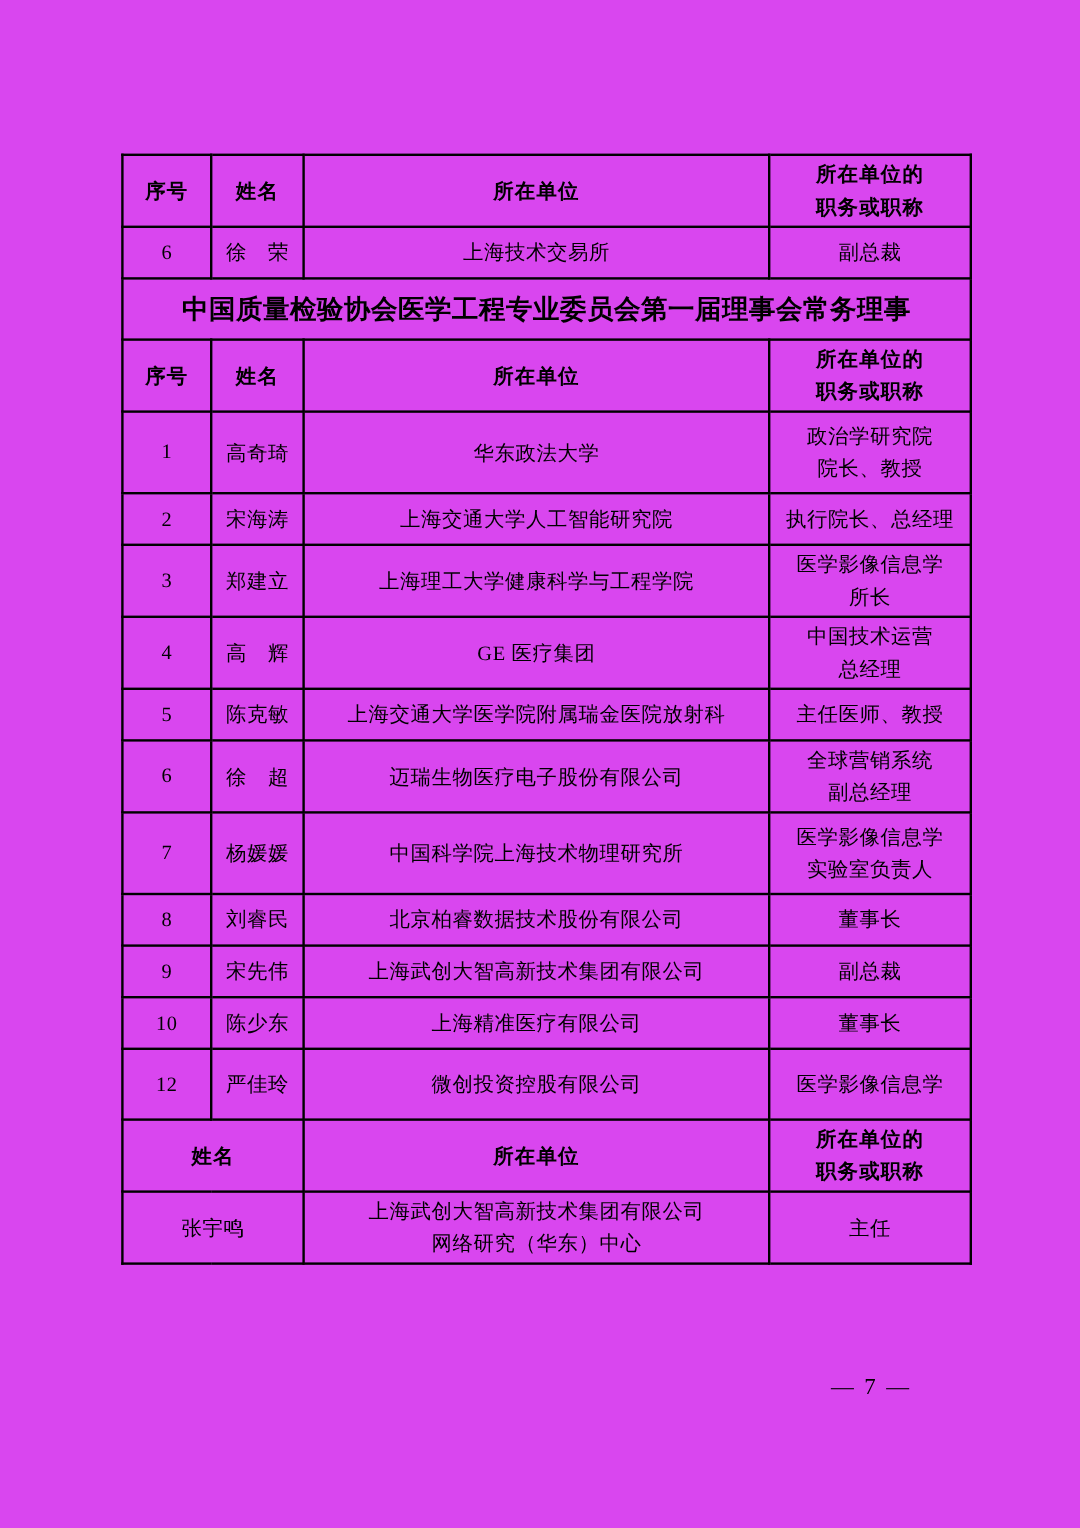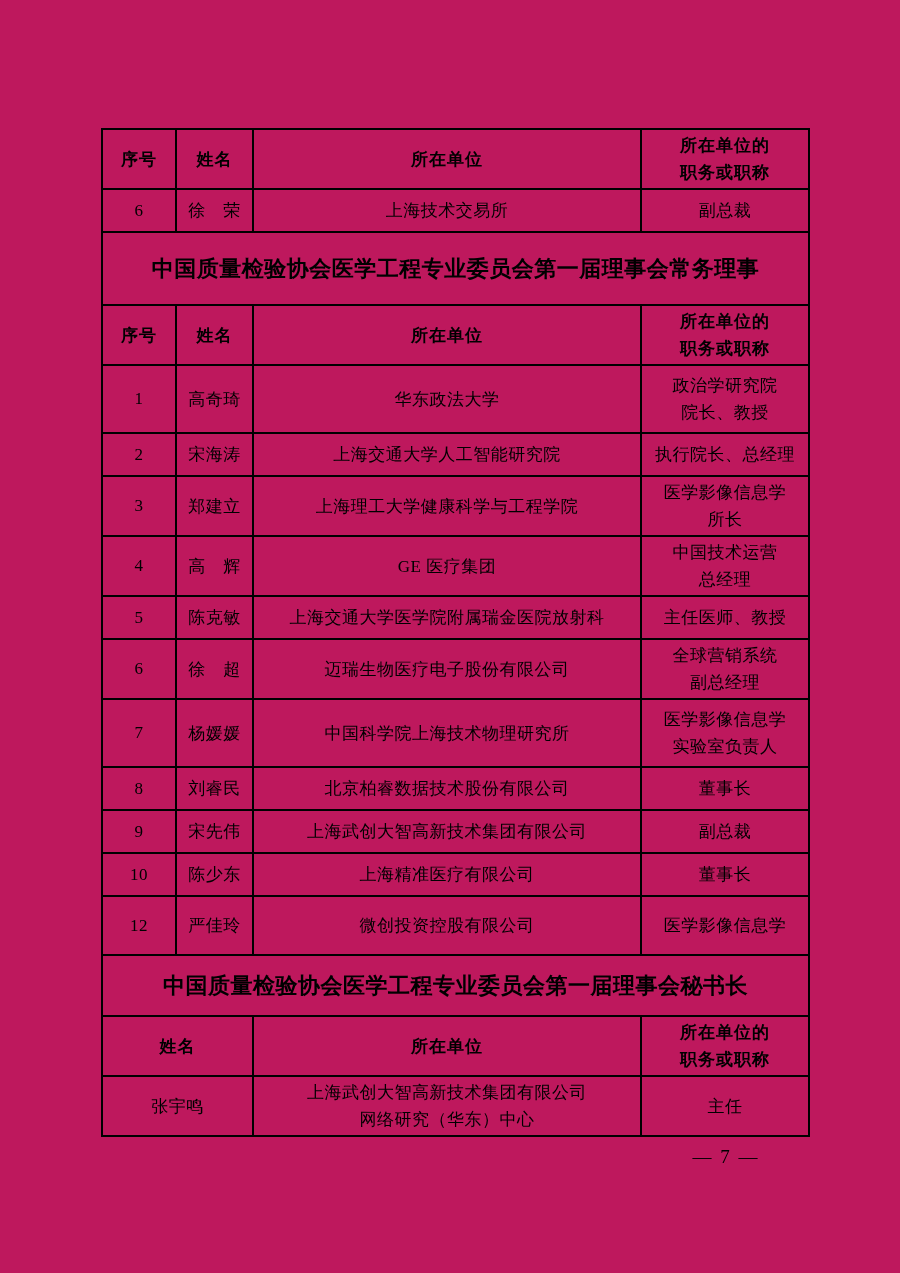--- a/index.html
+++ b/index.html
@@ -1,21 +1,21 @@
 <!DOCTYPE html>
 <html><head>
 <meta charset="utf-8">
 <style>
   * { margin: 0; padding: 0; box-sizing: border-box; }
   html, body { background: #e8e8e8; }
   .page {
     position: relative;
     width: 900px;
     height: 1273px;
-    background: #be185d;
+    background: #d946ef;
     font-family: "Liberation Serif", "DejaVu Serif", serif;
     color: #000000;
     overflow: hidden;
     padding-left: 32px;
   }
   table.doc-table {
     position: absolute;
     left: 101px;
     top: 128px;
     width: 707px;
@@ -80,21 +80,21 @@
 职务或职称</td>
     </tr>
 
     <tr style="height:43px">
       <td>6</td>
       <td>徐　荣</td>
       <td class="org">上海技术交易所</td>
       <td class="pre">副总裁</td>
     </tr>
 
-    <tr class="sec" style="height:73px">
+    <tr class="sec" style="height:51px">
       <td colspan="4">中国质量检验协会医学工程专业委员会第一届理事会常务理事</td>
     </tr>
 
     <tr class="hdr" style="height:57px">
       <td>序号</td>
       <td>姓名</td>
       <td>所在单位</td>
       <td class="pre">所在单位的
 职务或职称</td>
     </tr>
@@ -164,23 +164,20 @@
       <td class="org">上海精准医疗有限公司</td>
       <td class="pre">董事长</td>
     </tr>
     <tr style="height:59px">
       <td>12</td>
       <td>严佳玲</td>
       <td class="org">微创投资控股有限公司</td>
       <td class="pre">医学影像信息学</td>
     </tr>
 
-    <tr class="sec" style="height:61px">
-      <td colspan="4">中国质量检验协会医学工程专业委员会第一届理事会秘书长</td>
-    </tr>
 
     <tr class="hdr" style="height:57px">
       <td colspan="2">姓名</td>
       <td>所在单位</td>
       <td class="pre">所在单位的
 职务或职称</td>
     </tr>
     <tr style="height:60px">
       <td colspan="2">张宇鸣</td>
       <td class="org pre">上海武创大智高新技术集团有限公司

